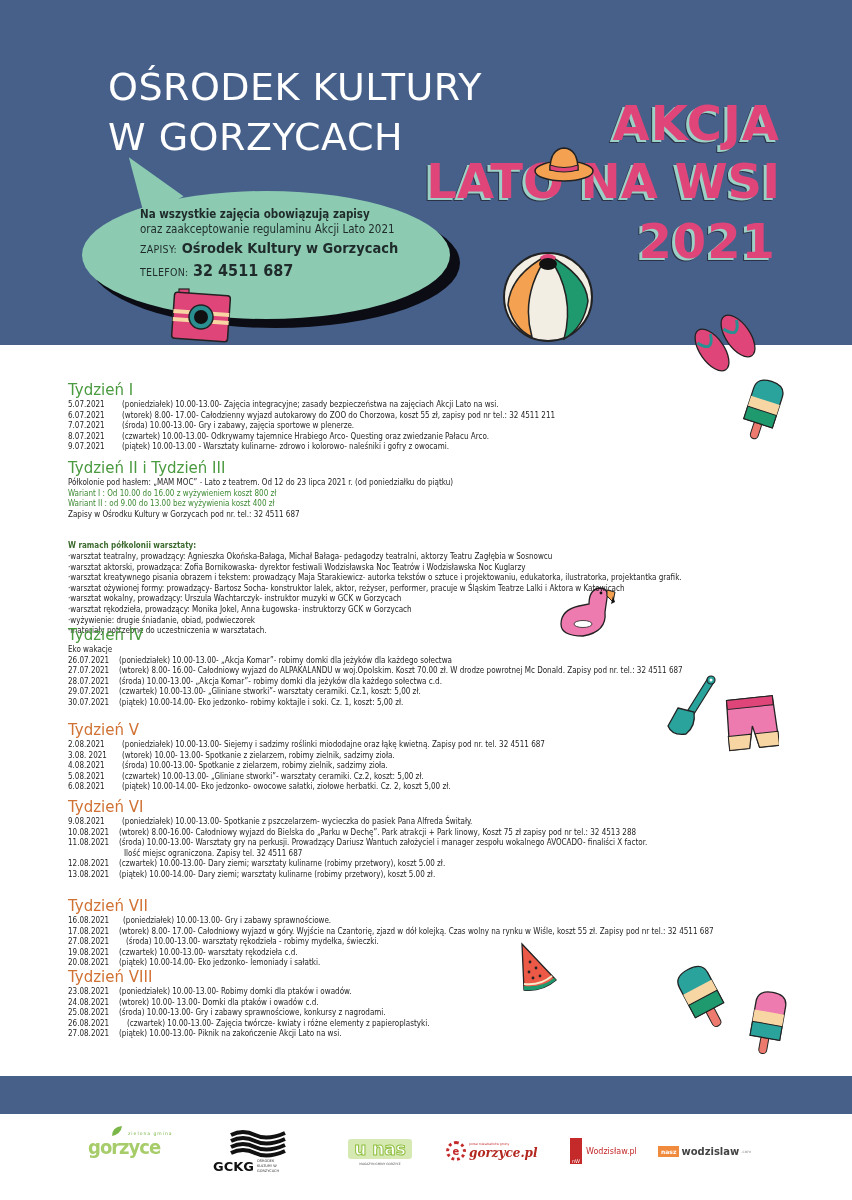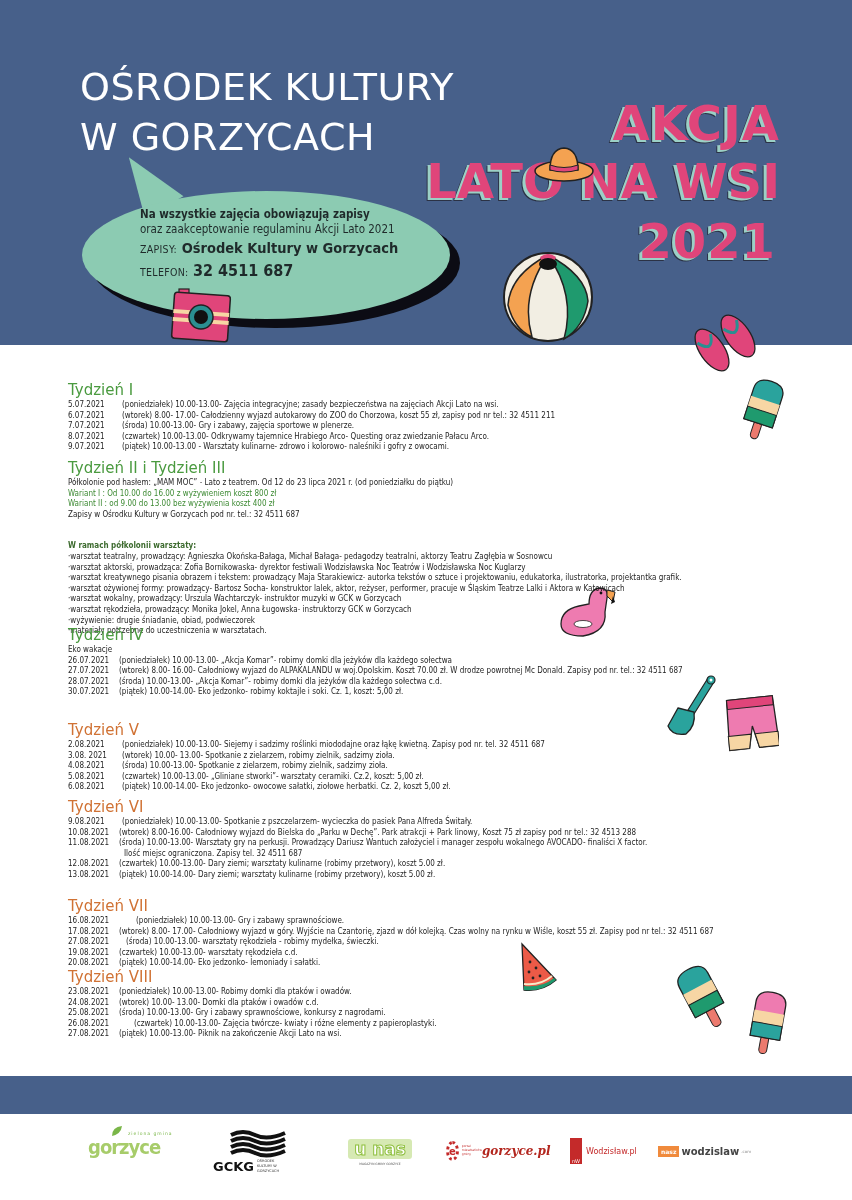--- a/index.html
+++ b/index.html
@@ -2,21 +2,21 @@
 <html><head>
 <meta charset="utf-8">
 <style>
   * { box-sizing: border-box; margin: 0; padding: 0; }
   html, body { width: 852px; height: 1200px; background: #fff; overflow: hidden; }
   body { position: relative; font-family: "DejaVu Sans", sans-serif; color: #222; }
 
   .hero { position: absolute; left: 0; top: 0; width: 852px; height: 345px; background: #47608a; }
   .hero-title { position: absolute; left: 80px; top: 62px; color: #fff; font-family: "DejaVu Sans", sans-serif;
     font-size: 38px; line-height: 50px; letter-spacing: 0.5px; font-weight: normal; }
-  .hero-title div { white-space: nowrap; }
+  .hero-title div { white-space: nowrap; margin-left: 28px; }
 
   .bubble-shadow { position: absolute; left: 90px; top: 198px; width: 370px; height: 130px; border-radius: 50%; background: #0c0c14; }
   .bubble { position: absolute; left: 82px; top: 191px; width: 368px; height: 128px; border-radius: 50%; background: #8ccbb2; }
   .bubble-tail { position: absolute; left: 128px; top: 150px; width: 0; height: 0;
     border-left: 14px solid transparent; border-right: 30px solid transparent; border-bottom: 60px solid #8ccbb2; transform: rotate(-28deg); }
   .bubble-text { position: absolute; left: 140px; top: 207px; font-family: "DejaVu Sans Condensed", "DejaVu Sans", sans-serif; color: #1f2a2a; }
   .bubble-text .l1, .bubble-text .l2 { font-size: 11.5px; line-height: 15px; white-space: nowrap; }
   .bubble-text .l1 { font-weight: bold; }
   .bubble-text .l3, .bubble-text .l4 { white-space: nowrap; line-height: 21px; }
   .bubble-text .lbl { font-size: 10.5px; letter-spacing: 0.3px; }
@@ -193,20 +193,21 @@
   <div class="sub">·wyżywienie: drugie śniadanie, obiad, podwieczorek</div>
   <div class="sub">·materiały potrzebne do uczestniczenia w warsztatach.</div>
 </section>
 
 <section class="week green" style="top:626px">
   <h2>Tydzień IV</h2>
   <div class="sub">Eko wakacje</div>
   <div class="row"><span class="d">26.07.2021</span><span class="dy" style="margin-left:1px">(poniedziałek) 10.00-13.00- „Akcja Komar”- robimy domki dla jeżyków dla każdego sołectwa</span></div>
   <div class="row"><span class="d">27.07.2021</span><span class="dy" style="margin-left:1px">(wtorek) 8.00- 16.00- Całodniowy wyjazd do ALPAKALANDU w woj.Opolskim. Koszt 70.00 zł. W drodze powrotnej Mc Donald. Zapisy pod nr. tel.: 32 4511 687</span></div>
   <div class="row"><span class="d">28.07.2021</span><span class="dy" style="margin-left:1px">(środa) 10.00-13.00- „Akcja Komar”- robimy domki dla jeżyków dla każdego sołectwa c.d.</span></div>
+  <div class="row"><span class="d">29.07.2021</span><span class="dy" style="margin-left:1px">(czwartek) 10.00-13.00- „Gliniane stworki”- warsztaty ceramiki. Cz.1, koszt: 5,00 zł.</span></div>
   <div class="row"><span class="d">30.07.2021</span><span class="dy" style="margin-left:1px">(piątek) 10.00-14.00- Eko jedzonko- robimy koktajle i soki. Cz. 1, koszt: 5,00 zł.</span></div>
 </section>
 
 <section class="week orange" style="top:721px">
   <h2>Tydzień V</h2>
   <div class="row"><span class="d">2.08.2021</span><span class="dy">(poniedziałek) 10.00-13.00- Siejemy i sadzimy roślinki miododajne oraz łąkę kwietną. Zapisy pod nr. tel. 32 4511 687</span></div>
   <div class="row"><span class="d">3.08. 2021</span><span class="dy">(wtorek) 10.00- 13.00- Spotkanie z zielarzem, robimy zielnik, sadzimy zioła.</span></div>
   <div class="row"><span class="d">4.08.2021</span><span class="dy">(środa) 10.00-13.00- Spotkanie z zielarzem, robimy zielnik, sadzimy zioła.</span></div>
   <div class="row"><span class="d">5.08.2021</span><span class="dy">(czwartek) 10.00-13.00- „Gliniane stworki”- warsztaty ceramiki. Cz.2, koszt: 5,00 zł.</span></div>
   <div class="row"><span class="d">6.08.2021</span><span class="dy">(piątek) 10.00-14.00- Eko jedzonko- owocowe sałatki, ziołowe herbatki. Cz. 2, koszt 5,00 zł.</span></div>
@@ -217,33 +218,33 @@
   <div class="row"><span class="d">9.08.2021</span><span class="dy">(poniedziałek) 10.00-13.00- Spotkanie z pszczelarzem- wycieczka do pasiek Pana Alfreda Świtały.</span></div>
   <div class="row"><span class="d">10.08.2021</span><span class="dy" style="margin-left:1px">(wtorek) 8.00-16.00- Całodniowy wyjazd do Bielska do „Parku w Dechę”. Park atrakcji + Park linowy, Koszt 75 zł zapisy pod nr tel.: 32 4513 288</span></div>
   <div class="row"><span class="d">11.08.2021</span><span class="dy" style="margin-left:1px">(środa) 10.00-13.00- Warsztaty gry na perkusji. Prowadzący Dariusz Wantuch założyciel i manager zespołu wokalnego AVOCADO- finaliści X factor.</span></div>
   <div class="row cont" style="padding-left:56px">Ilość miejsc ograniczona. Zapisy  tel. 32 4511 687</div>
   <div class="row"><span class="d">12.08.2021</span><span class="dy" style="margin-left:1px">(czwartek) 10.00-13.00- Dary ziemi; warsztaty kulinarne (robimy przetwory), koszt 5.00 zł.</span></div>
   <div class="row"><span class="d">13.08.2021</span><span class="dy" style="margin-left:1px">(piątek) 10.00-14.00- Dary ziemi; warsztaty kulinarne (robimy przetwory), koszt 5.00 zł.</span></div>
 </section>
 
 <section class="week orange" style="top:897px">
   <h2>Tydzień VII</h2>
-  <div class="row"><span class="d">16.08.2021</span><span class="dy" style="margin-left:18px">(poniedziałek) 10.00-13.00- Gry i zabawy sprawnościowe.</span></div>
+  <div class="row"><span class="d">16.08.2021</span><span class="dy" style="margin-left:5px">(poniedziałek) 10.00-13.00- Gry i zabawy sprawnościowe.</span></div>
   <div class="row"><span class="d">17.08.2021</span><span class="dy" style="margin-left:1px">(wtorek) 8.00- 17.00- Całodniowy wyjazd w góry. Wyjście na Czantorię, zjazd w dół kolejką. Czas wolny na rynku w Wiśle, koszt 55 zł. Zapisy pod nr tel.: 32 4511 687</span></div>
   <div class="row"><span class="d">27.08.2021</span><span class="dy" style="margin-left:8px">(środa) 10.00-13.00- warsztaty rękodzieła - robimy mydełka, świeczki.</span></div>
   <div class="row"><span class="d">19.08.2021</span><span class="dy" style="margin-left:1px">(czwartek) 10.00-13.00- warsztaty rękodzieła c.d.</span></div>
   <div class="row"><span class="d">20.08.2021</span><span class="dy" style="margin-left:1px">(piątek) 10.00-14.00- Eko jedzonko- lemoniady i sałatki.</span></div>
 </section>
 
 <section class="week orange" style="top:968px">
   <h2>Tydzień VIII</h2>
   <div class="row"><span class="d">23.08.2021</span><span class="dy" style="margin-left:1px">(poniedziałek) 10.00-13.00- Robimy domki dla ptaków i owadów.</span></div>
   <div class="row"><span class="d">24.08.2021</span><span class="dy" style="margin-left:1px">(wtorek) 10.00- 13.00- Domki dla ptaków i owadów c.d.</span></div>
   <div class="row"><span class="d">25.08.2021</span><span class="dy" style="margin-left:1px">(środa) 10.00-13.00- Gry i zabawy sprawnościowe, konkursy z nagrodami.</span></div>
-  <div class="row"><span class="d">26.08.2021</span><span class="dy" style="margin-left:16px">(czwartek) 10.00-13.00- Zajęcia twórcze- kwiaty i różne elementy z papieroplastyki.</span></div>
+  <div class="row"><span class="d">26.08.2021</span><span class="dy" style="margin-left:9px">(czwartek) 10.00-13.00- Zajęcia twórcze- kwiaty i różne elementy z papieroplastyki.</span></div>
   <div class="row"><span class="d">27.08.2021</span><span class="dy" style="margin-left:1px">(piątek) 10.00-13.00- Piknik na zakończenie Akcji Lato na wsi.</span></div>
 </section>
 
 <div class="footer-band"></div>
 
 <div class="logos">
 
   <div class="logo" style="left:88px;top:0;width:90px;height:50px;flex-direction:column;align-items:flex-start">
     <svg width="14" height="12" viewBox="0 0 14 12" style="margin-left:22px">
         <path d="M2 11 Q2 2 12 1 Q11 9 2 11 Z" fill="#7ab648"></path>
@@ -262,21 +263,21 @@
     </div>
   </div>
 
   <div class="logo" style="left:340px;top:14px;width:80px;height:30px;flex-direction:column">
     <span style="font-size:17px;font-weight:bold;color:#fff;-webkit-text-stroke:1px #8fbf3f;background:#d6e9b3;padding:0 6px;border-radius:3px;line-height:20px">u nas</span>
     <span style="font-size:3px;color:#555;margin-top:3px">MAGAZYN GMINY GORZYCE</span>
   </div>
 
   <div class="logo" style="left:446px;top:14px;width:100px;height:24px;gap:3px">
     <span style="width:20px;height:20px;border-radius:50%;border:3px dotted #c42a2a;font-size:10px;color:#c42a2a;font-weight:bold;display:flex;align-items:center;justify-content:center">e</span>
-    <div style="display:flex;flex-direction:row">
+    <div style="display:flex;flex-direction:column">
       <span style="font-size:3px;color:#c42a2a">portal mieszkańców gminy</span>
       <span style="font-size:12px;font-weight:bold;font-style:italic;color:#b3261e;font-family:'DejaVu Serif',serif">gorzyce.pl</span>
     </div>
   </div>
 
   <div class="logo" style="left:570px;top:12px;width:70px;height:28px;gap:4px">
     <span style="width:12px;height:26px;background:#c42a2a;color:#fff;font-size:5px;display:flex;align-items:flex-end;justify-content:center">nW</span>
     <span style="font-size:8px;color:#c42a2a">Wodzisław.pl</span>
   </div>
 

